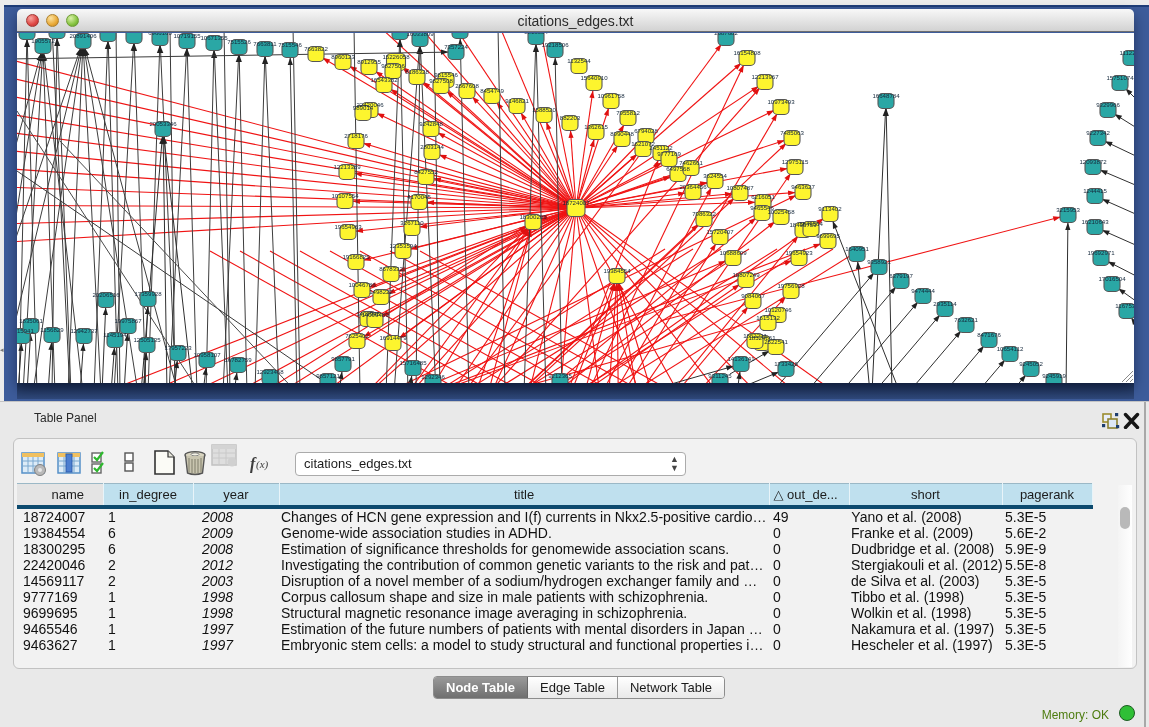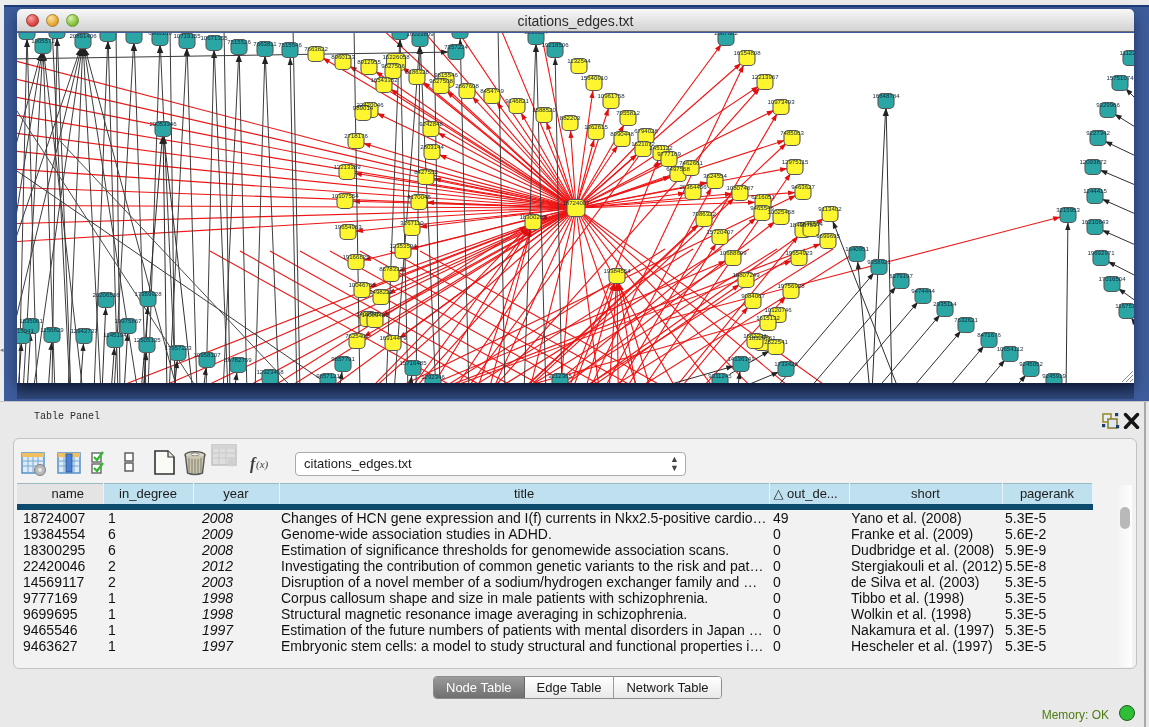--- a/index.html
+++ b/index.html
@@ -5,40 +5,40 @@
 #desktop { position:absolute; left:4px; top:5px; width:1145px; height:396px; background:#3d5c9b; border-top:2px solid #1e3d78; }
 #gwin { position:absolute; left:17px; top:9px; width:1117px; height:373px; border-radius:5px 5px 0 0;
   box-shadow:0 6px 14px rgba(0,0,20,.45); }
 #winshadow { position:absolute; left:17px; top:382px; width:1117px; height:17px; background:linear-gradient(#1b3055,#30497c); }
 #titlebar { position:absolute; left:0; top:0; width:100%; height:23px; border-radius:5px 5px 0 0;
   background:linear-gradient(#f8f8f8,#d2d2d2); border-bottom:1px solid #6e6e6e; }
 #titlebar .tl { position:absolute; top:5px; width:13px; height:13px; border-radius:50%; }
 #title { position:absolute; width:100%; text-align:center; top:4px; font-size:14px; color:#2c2c2c; }
 #canvas { position:absolute; left:0; top:24px; width:1117px; height:350px; background:#fff; overflow:hidden; }
 #tablepanel { position:absolute; left:0; top:401px; width:1149px; height:326px; background:#e9e9e9; border-top:1px solid #c4c4c4; }
-#tp-title { position:absolute; left:34px; top:9px; font-size:10px; color:#2a2a2a;font-family:Liberation Mono, monospace; }
+#tp-title { position:absolute; left:34px; top:9px; font-size:12px; color:#2a2a2a; }
 #tp-box { position:absolute; left:13px; top:36px; width:1124px; height:231px; background:#f2f2f2; border:1px solid #c2c2c2; border-radius:6px; }
 #toolbar { position:absolute; left:0px; top:0px; width:100%; height:34px; }
 #combo { position:absolute; left:281px; top:13px; width:391px; height:24px; background:#fff; border:1px solid #ababab; border-radius:4px; font-size:13px; color:#1c1c1c; line-height:22px; padding-left:8px; }
 #combo .arr { position:absolute; right:6px; top:2px; font-size:9px; color:#444; line-height:9px; }
 table.grid { position:absolute; left:3px; top:44px; border-collapse:collapse; table-layout:fixed; width:1075px; font-size:14px; }
-table.grid th { background:#bfe0ee; border-right:1px solid #e8f4f9; border-bottom:6px solid #0c4a6e; border-top:1px solid #9bb8c6; font-weight:normal; color:#1c1c1c; height:23px; font-size:13px; overflow:hidden; white-space:nowrap; }
+table.grid th { background:#bfe0ee; border-right:1px solid #e8f4f9; border-bottom:4px solid #0c4a6e; border-top:1px solid #9bb8c6; font-weight:normal; color:#1c1c1c; height:23px; font-size:13px; overflow:hidden; white-space:nowrap; }
 table.grid td { height:16px; color:#111; overflow:hidden; white-space:nowrap; padding:0 2px; }
 table.grid td.c1 { padding-left:6px; }
 table.grid td.c2 { padding-left:5px; }
 table.grid td.c3 { padding-left:9px;font-style:italic; }
 table.grid td.c4 { padding-left:2px; text-overflow:ellipsis; }
 table.grid td.c5 { padding-left:4px; }
 table.grid td.c6 { text-align:center; padding-right:40px; }
 table.grid td.c7 { padding-left:3px; }
 #vsb { position:absolute; right:4px; top:46px; width:14px; height:182px; background:linear-gradient(90deg,#f4f4f4,#fefefe); }
 #vsb .thumb { position:absolute; left:2px; top:22px; width:10px; height:22px; background:#b9b9b9; border-radius:5px; }
 #tabs { position:absolute; left:433px; top:274px; height:23px; display:flex; border:1px solid #8d8d8d; border-radius:4px; overflow:hidden; font-size:13px; }
 #tabs div { padding:0 12px; line-height:21px; background:linear-gradient(#ffffff,#e9e9e9); color:#1a1a1a; border-right:1px solid #9a9a9a; }
-#tabs div.sel { background:linear-gradient(#9a9a9a,#6f6f6f); color:#fff; border-right:1px solid #686868; }
+#tabs div.sel { background:linear-gradient(#9a9a9a,#6f6f6f); color:#fff; border-right:1px solid #686868;font-weight:bold; }
 #tabs div:last-child { border-right:none; }
 #mem { position:absolute; right:40px; top:306px; font-size:12px; color:#4d7c0f; }
 #memdot { position:absolute; right:14px; top:303px; width:16px; height:16px; border-radius:50%; background:#2fbf36; border:1.5px solid #1e5c22; }
 #rightline { position:absolute; right:3px; top:0; width:2px; height:100%; background:#a8a8a8; }
 #lefttick { position:absolute; left:0px; top:345px; width:4px; height:10px; color:#777; font-size:7px; line-height:10px; }
 </style></head><body>
 <div id="desktop"></div>
 <div id="winshadow"></div>
 <div id="lefttick">◂</div>
 <div id="gwin">

